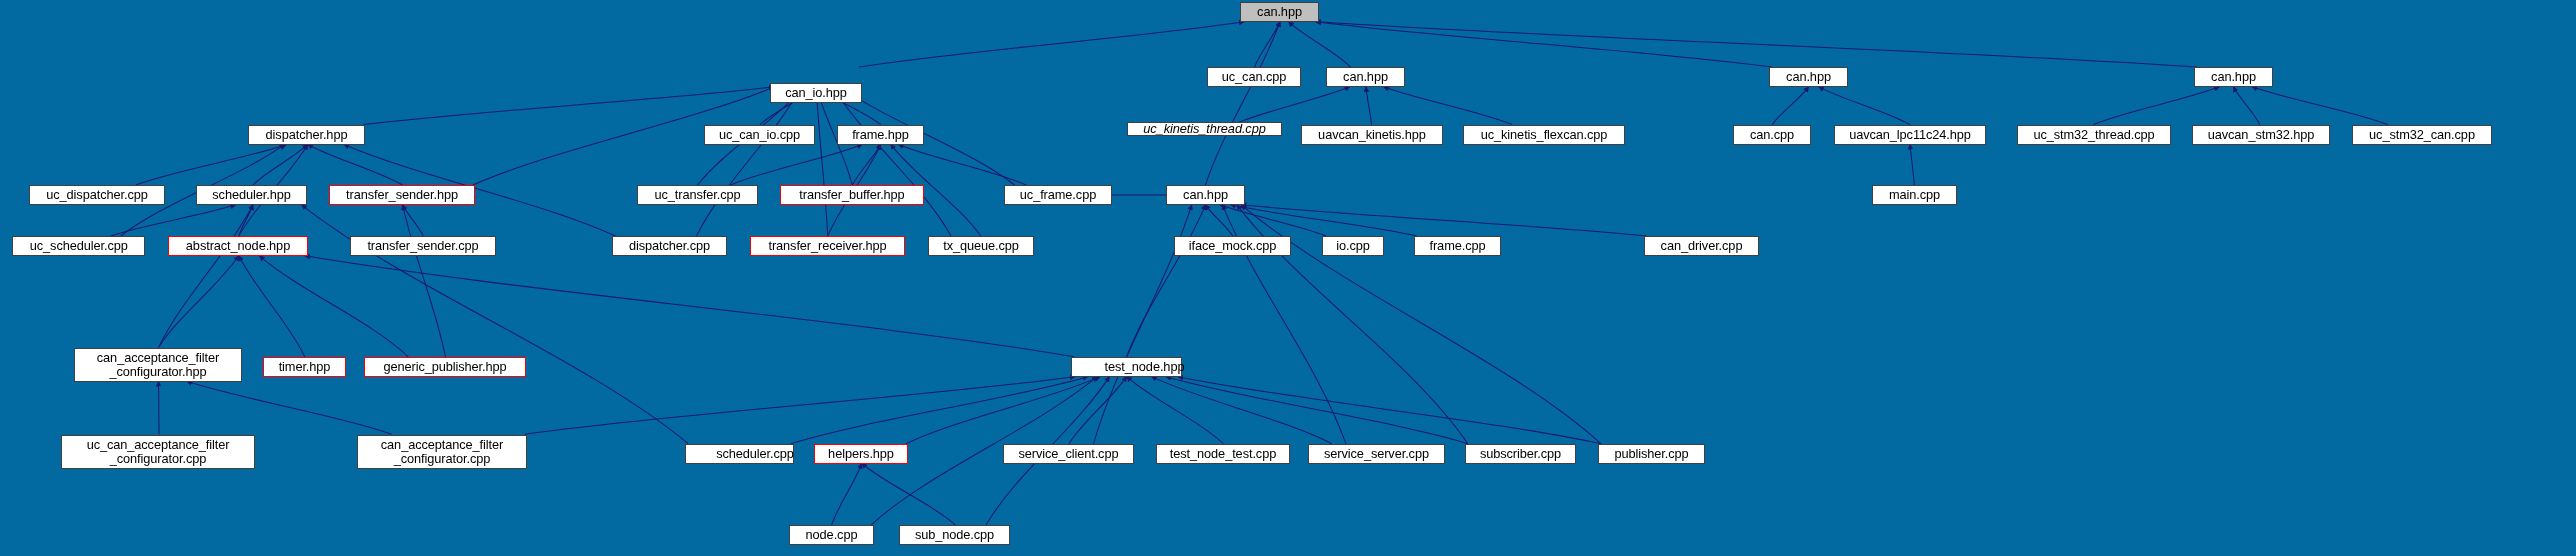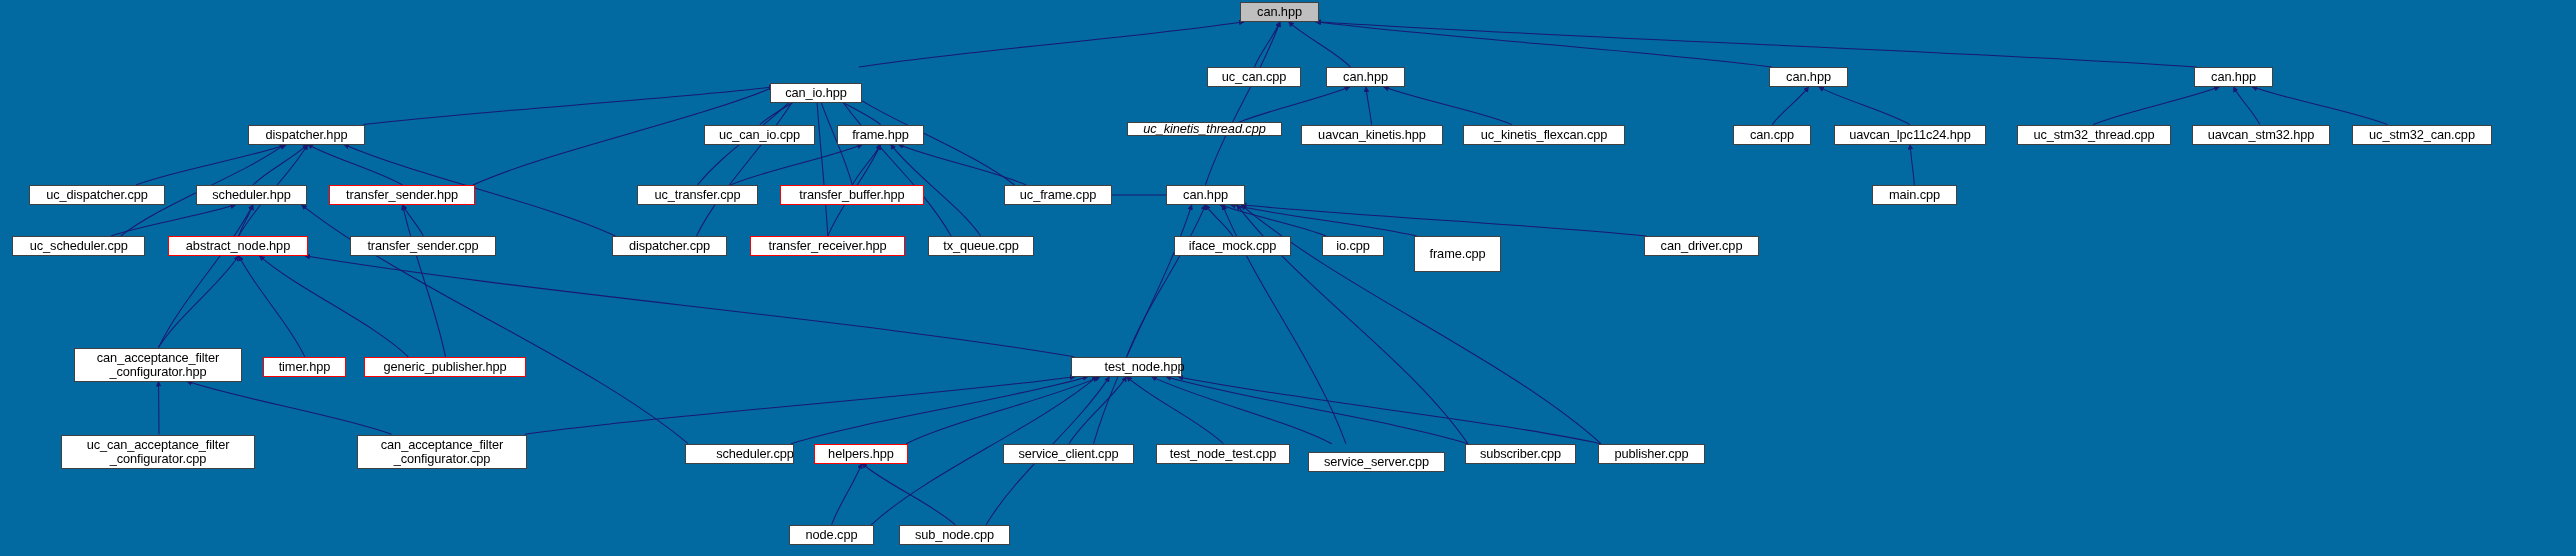--- a/index.html
+++ b/index.html
@@ -141,35 +141,35 @@
       <div class="node" style="left: 1166px; top: 185px; width: 79px; height: 20px;">can.hpp</div>
       <div class="node" style="left: 1872px; top: 185px; width: 85px; height: 20px;">main.cpp</div>
       <div class="node" style="left: 12.3px; top: 236px; width: 133px; height: 20px;">uc_scheduler.cpp</div>
       <div class="node red" style="left: 168px; top: 236px; width: 140px; height: 20px;">abstract_node.hpp</div>
       <div class="node" style="left: 350px; top: 236px; width: 146px; height: 20px;">transfer_sender.cpp</div>
       <div class="node" style="left: 612px; top: 236px; width: 115px; height: 20px;">dispatcher.cpp</div>
       <div class="node red" style="left: 750px; top: 236px; width: 155px; height: 20px;">transfer_receiver.hpp</div>
       <div class="node" style="left: 928px; top: 236px; width: 106px; height: 20px;">tx_queue.cpp</div>
       <div class="node" style="left: 1174px; top: 236px; width: 117px; height: 20px;">iface_mock.cpp</div>
       <div class="node" style="left: 1322px; top: 236px; width: 62px; height: 20px;">io.cpp</div>
-      <div class="node" style="left: 1414px; top: 236px; width: 87px; height: 36px;">frame.cpp</div>
+      <div class="node" style="left: 1414px; top: 236px; width: 87px; height: 20px;">frame.cpp</div>
       <div class="node" style="left: 1644px; top: 236px; width: 115px; height: 20px;">can_driver.cpp</div>
       <div class="node" style="left: 74px; top: 348px; width: 168px; height: 34px;">can_acceptance_filter
 _configurator.hpp</div>
       <div class="node red" style="left: 263px; top: 357px; width: 83px; height: 20px;">timer.hpp</div>
       <div class="node red" style="left: 364px; top: 357px; width: 162px; height: 20px;">generic_publisher.hpp</div>
       <div class="node" style="left: 1071px; top: 357px; width: 111px; height: 20px; padding-left: 36px;">test_node.hpp</div>
       <div class="node" style="left: 61px; top: 435px; width: 194px; height: 34px;">uc_can_acceptance_filter
 _configurator.cpp</div>
       <div class="node" style="left: 357px; top: 435px; width: 170px; height: 34px;">can_acceptance_filter
 _configurator.cpp</div>
       <div class="node" style="left: 685px; top: 444px; width: 109px; height: 20px; padding-left: 31px;">scheduler.cpp</div>
       <div class="node red" style="left: 814px; top: 444px; width: 94px; height: 20px;">helpers.hpp</div>
       <div class="node" style="left: 1003px; top: 444px; width: 131px; height: 20px;">service_client.cpp</div>
       <div class="node" style="left: 1156px; top: 444px; width: 134px; height: 20px;">test_node_test.cpp</div>
-      <div class="node" style="left: 1308px; top: 444px; width: 137px; height: 20px; margin-top: 8px;">service_server.cpp</div>
+      <div class="node" style="left: 1308px; top: 444px; width: 137px; height: 20px;">service_server.cpp</div>
       <div class="node" style="left: 1465px; top: 444px; width: 111px; height: 20px;">subscriber.cpp</div>
       <div class="node" style="left: 1598px; top: 444px; width: 107px; height: 20px;">publisher.cpp</div>
       <div class="node" style="left: 789px; top: 525px; width: 85px; height: 20px;">node.cpp</div>
       <div class="node" style="left: 899px; top: 525px; width: 111px; height: 20px;">sub_node.cpp</div>
     </div>
 </div>
 
 
 </body></html>

